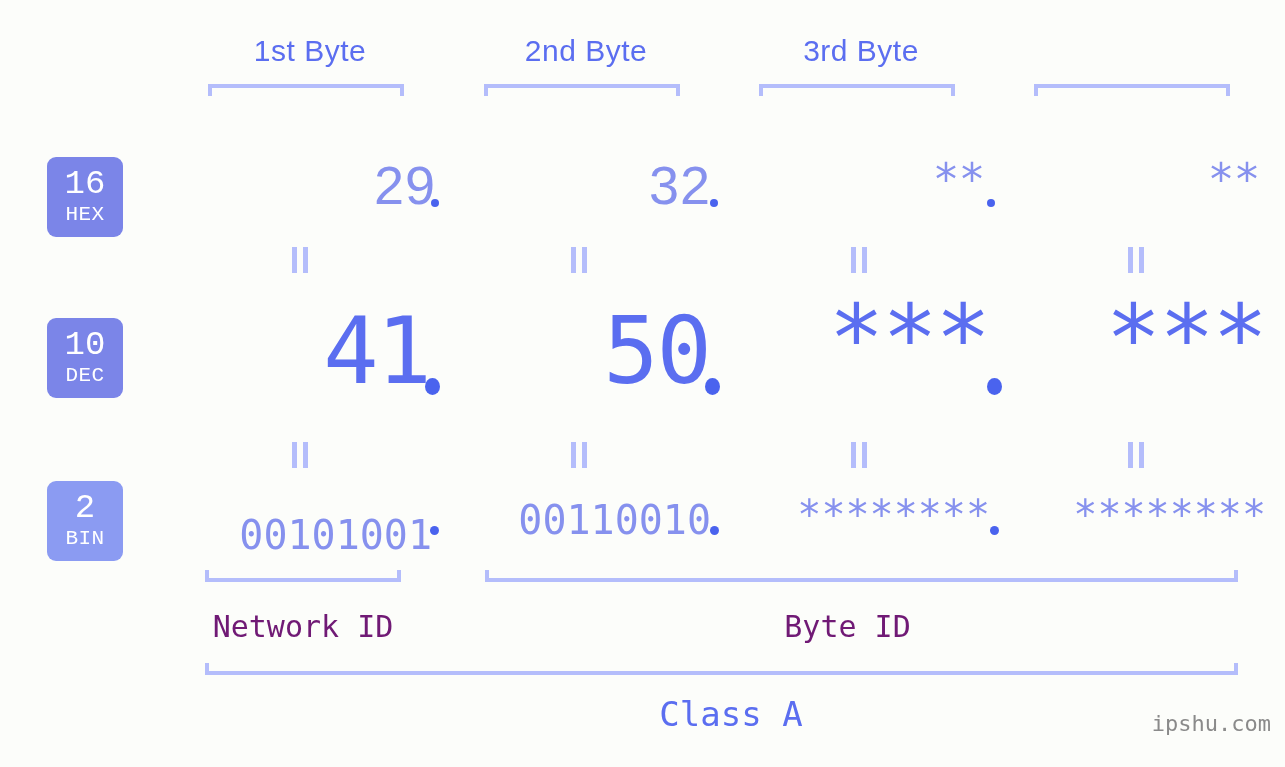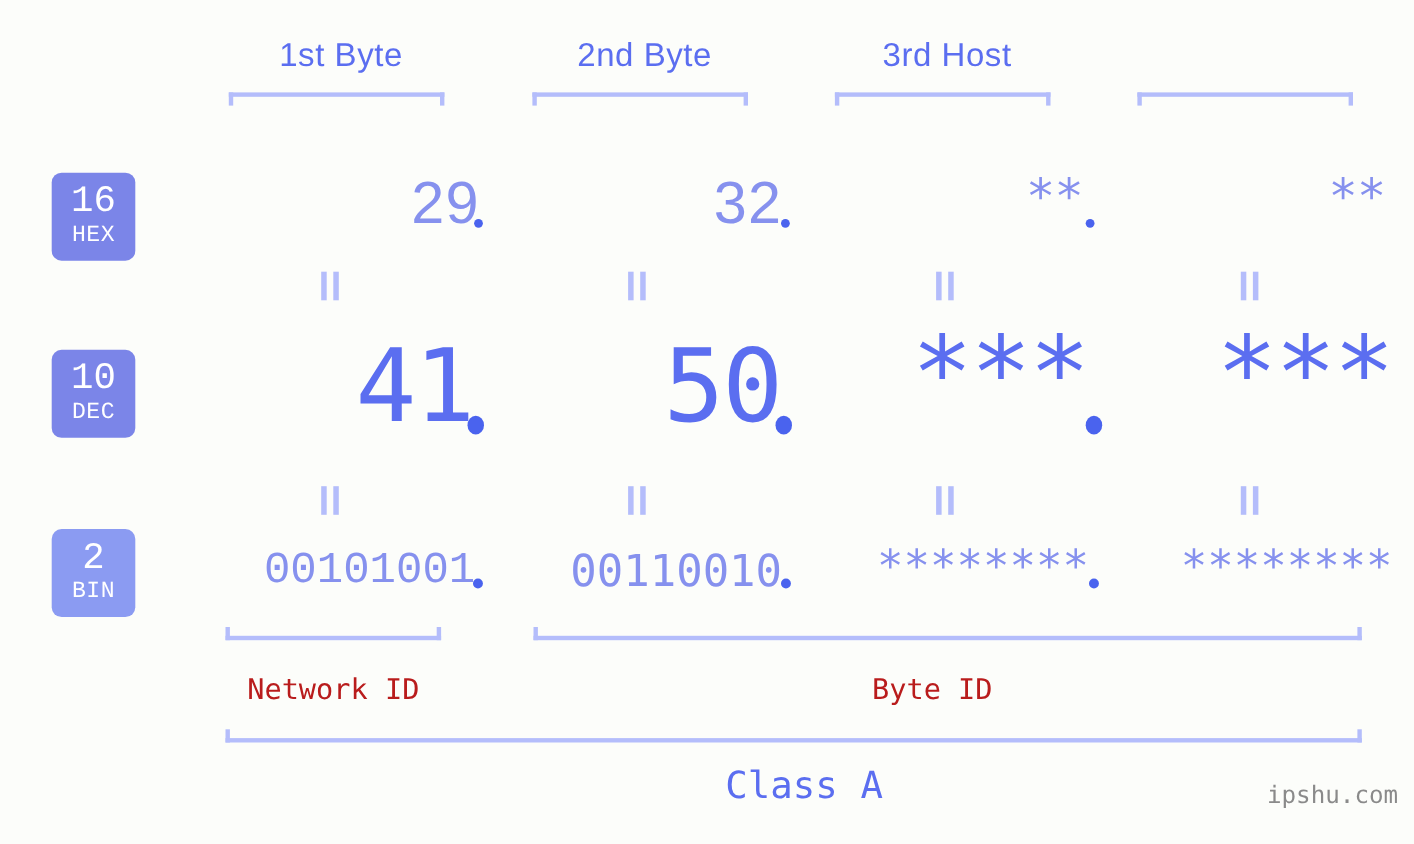--- a/index.html
+++ b/index.html
@@ -160,23 +160,23 @@
     background: #b4bdfb;
     display: block;
   }
   .eq span.l { left: 0; }
   .eq span.r { left: 11px; }
 
   
   .id-label {
     position: absolute;
     font-family: "DejaVu Sans Mono", monospace;
-    font-size: 26px;
+    font-size: 30px;
     line-height: 32px;
-    color: #b91c1c;
+    color: #701a75;
     text-align: center;
     white-space: nowrap;
     letter-spacing: 0px;
   }
 
   .class-label {
     position: absolute;
     font-family: "DejaVu Sans Mono", monospace;
     font-size: 34px;
     line-height: 40px;
@@ -197,21 +197,21 @@
     letter-spacing: 0px;
   }
 </style>
 </head>
 <body>
 
 <div id="stage">
 
   <div class="byte-label" style="left:180px;">1st Byte</div>
   <div class="byte-label" style="left:456px;">2nd Byte</div>
-  <div class="byte-label" style="left:731px;">3rd Host</div>
+  <div class="byte-label" style="left:731px;">3rd Byte</div>
 
   <div class="bracket-top" style="left:208px; top:84px; width:196px;"></div>
   <div class="bracket-top" style="left:484px; top:84px; width:196px;"></div>
   <div class="bracket-top" style="left:759px; top:84px; width:196px;"></div>
   <div class="bracket-top" style="left:1034px; top:84px; width:196px;"></div>
 
   <div class="badge" style="top:157px; background:#7b85e8;">
     <span class="num">16</span>
     <span class="radix">HEX</span>
   </div>
@@ -271,21 +271,21 @@
   <div class="eq" style="left:1128px; top:442px;">
       <span class="l"></span>
       <span class="r"></span>
     </div>
 
   <div class="badge" style="top:481px; background:#8b9bf2;">
     <span class="num">2</span>
     <span class="radix">BIN</span>
   </div>
 
-  <div class="cell bin-val" style="left:172px; top:497px; width:260px;font-family:Liberation Mono, monospace;">00101001</div>
+  <div class="cell bin-val" style="left:172px; top:512px; width:260px;">00101001</div>
   <div class="cell bin-val" style="left:451px; top:497px; width:260px;">00110010</div>
   <div class="cell bin-star" style="left:730px; top:492px; width:260px;">********</div>
   <div class="cell bin-star" style="left:1006px; top:492px; width:260px;">********</div>
 
   <div class="dot bin" style="left:430px; top:526px;"></div>
   <div class="dot bin" style="left:710px; top:526px;"></div>
   <div class="dot bin" style="left:990px; top:526px;"></div>
 
   <div class="bracket-bottom" style="left:205px; top:570px; width:196px;"></div>
   <div class="bracket-bottom" style="left:485px; top:570px; width:753px;"></div>

